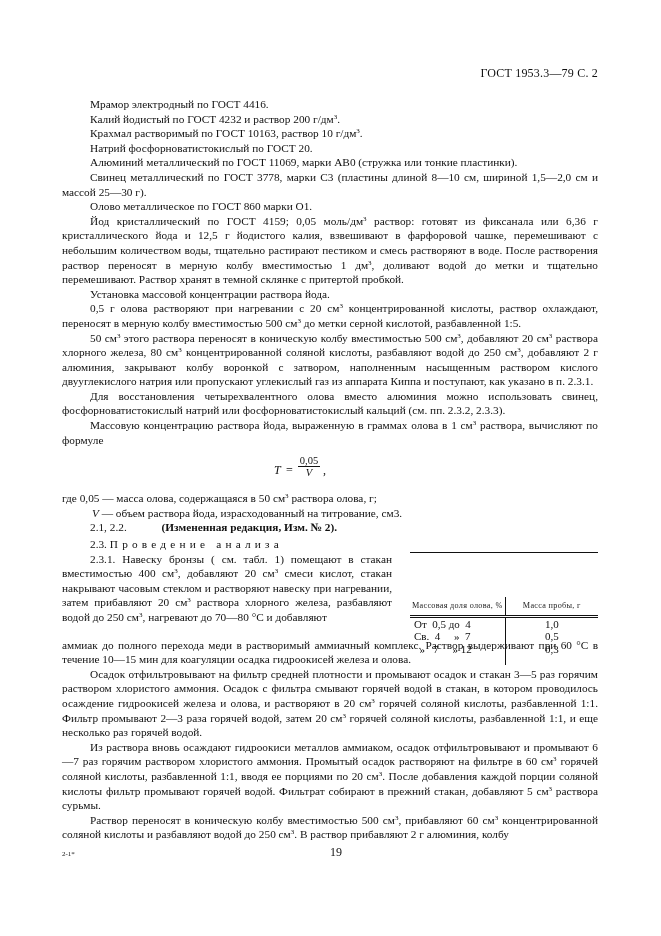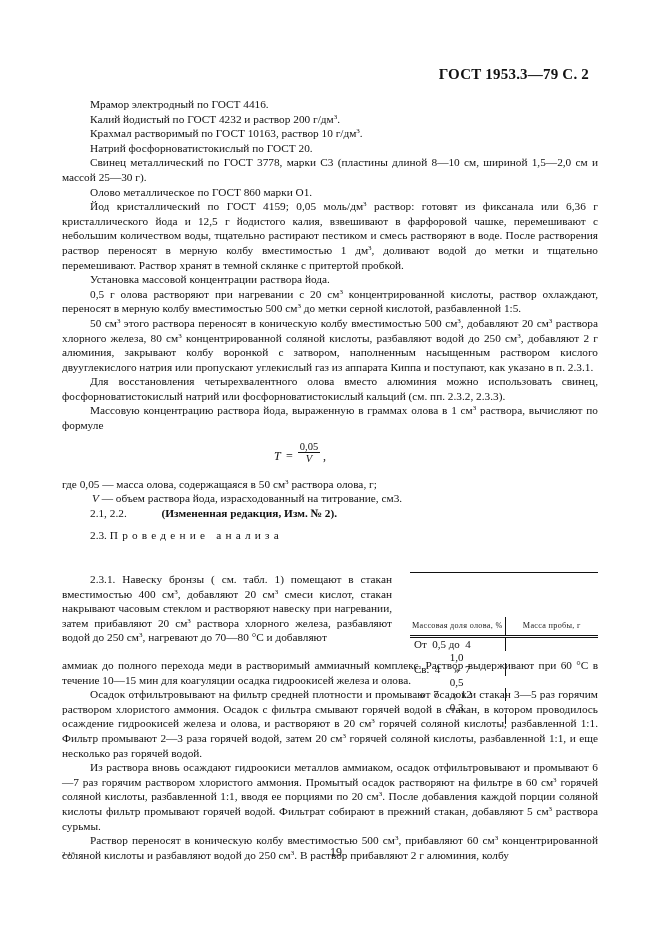--- a/index.html
+++ b/index.html
@@ -2,22 +2,22 @@
 <html><head>
   <meta charset="utf-8">
   <style>
     html, body { margin: 0; padding: 0; background: #ffffff; }
     body {
       width: 661px; height: 936px; position: relative; overflow: hidden;
       font-family: "Liberation Serif", "DejaVu Serif", serif;
       color: #111111;
     }
     .page-header {
-      position: absolute; top: 66px; right: 72px;
-      font-weight: bold; font-size: 15px; letter-spacing: 0.2px;
+      position: absolute; top: 66px; right: 63px;
+      font-weight: normal; font-size: 12px; letter-spacing: 0.2px;
     }
     .body-text {
       position: absolute; left: 62px; top: 97px; width: 536px;
       font-size: 11.3px; line-height: 14.6px;
     }
     .p { margin: 0; text-align: justify; }
     .p.ind { text-indent: 28px; }
     sup { font-size: 7px; line-height: 0; vertical-align: 4px; }
     .formula {
       text-align: left; padding-left: 212px; height: 38px; position: relative;
@@ -25,34 +25,34 @@
     }
     .formula .lhs { position: absolute; left: 212px; top: 12px; font-style: italic; font-size: 12px; }
     .formula .eq { position: absolute; left: 224px; top: 12px; font-size: 12px; }
     .formula .frac { position: absolute; left: 236px; top: 4px; width: 22px; text-align: center; font-size: 10.5px; }
     .formula .num { display: block; border-bottom: 0.8px solid #111; line-height: 11px; text-align: center; }
     .formula .den { display: block; font-style: italic; line-height: 11px; }
     .formula .comma { position: absolute; left: 261px; top: 12px; font-size: 12px; }
     .bold { font-weight: bold; padding-left: 32px; }
     .spaced { letter-spacing: 4.2px; }
     .sec-wrap { position: relative; }
-    .narrow { width: 330px; margin-top: 29px; }
+    .narrow { width: 330px; }
     .tbl {
       position: absolute; left: 348px; top: 0px; width: 188px;
       border-top: 1.6px solid #111;
       font-size: 11px;
     }
     .tbl .hdr { display: flex; border-bottom: 3px double #111; margin-top: 44px; }
     .tbl .hdr div {
       font-size: 8.2px; line-height: 11px; text-align: center; padding: 3px 0 4px 0;
       letter-spacing: 0.3px; color: #222;
     }
     .tbl .c1 { width: 95px; border-right: 1px solid #111; }
     .tbl .c2 { width: 93px; }
-    .tbl .row { display: flex; line-height: 12.6px; flex-direction: column; }
+    .tbl .row { display: flex; line-height: 12.6px; }
     .tbl .row .c1 { padding-left: 4px; width: 91px; white-space: pre; }
     .tbl .row .c2 { text-align: center; }
     .tbl .row:first-of-type .c1 { padding-top: 2px; }
     .tbl .tail { height: 10px; display: flex; }
     .footer-left {
       position: absolute; left: 62px; top: 850px; font-size: 7px;
     }
     .footer-center {
       position: absolute; left: 330px; top: 845px; font-size: 12px;
     }
@@ -61,20 +61,21 @@
 <body>
 
 <div class="page-header">ГОСТ 1953.3—79 С. 2</div>
 
 <div class="body-text">
 
   <p class="p ind">Мрамор электродный по ГОСТ 4416.</p>
   <p class="p ind">Калий йодистый по ГОСТ 4232 и раствор 200 г/дм<sup>3</sup>.</p>
   <p class="p ind">Крахмал растворимый по ГОСТ 10163, раствор 10 г/дм<sup>3</sup>.</p>
   <p class="p ind">Натрий фосфорноватистокислый по ГОСТ 20.</p>
+  <p class="p ind">Алюминий металлический по ГОСТ 11069, марки АВ0 (стружка или тонкие пластинки).</p>
   <p class="p ind">Свинец  металлический  по  ГОСТ 3778, марки  С3  (пластины длиной  8—10 см,  шириной 1,5—2,0 см и массой 25—30 г).</p>
   <p class="p ind">Олово металлическое по ГОСТ 860 марки О1.</p>
   <p class="p ind">Йод кристаллический по ГОСТ 4159; 0,05 моль/дм<sup>3</sup> раствор: готовят из фиксанала или 6,36 г кристаллического йода и 12,5 г йодистого калия, взвешивают в фарфоровой чашке, перемешивают с небольшим количеством воды,  тщательно растирают пестиком и смесь растворяют в воде. После растворения раствор переносят в мерную колбу вместимостью 1 дм<sup>3</sup>, доливают водой до метки и тщательно перемешивают. Раствор хранят в темной склянке с притертой пробкой.</p>
 
   <p class="p ind">Установка массовой концентрации раствора йода.</p>
   <p class="p ind">0,5 г олова растворяют при нагревании с 20 см<sup>3</sup> концентрированной кислоты, раствор охлаждают, переносят в мерную колбу вместимостью 500 см<sup>3</sup> до метки серной кислотой, разбавленной 1:5.</p>
   <p class="p ind">50 см<sup>3</sup> этого раствора переносят в коническую колбу вместимостью 500 см<sup>3</sup>, добавляют 20 см<sup>3</sup> раствора хлорного железа, 80 см<sup>3</sup> концентрированной соляной кислоты, разбавляют водой до 250 см<sup>3</sup>, добавляют 2 г алюминия, закрывают колбу воронкой с затвором, наполненным насыщенным раствором кислого двууглекислого натрия или пропускают углекислый газ из аппарата Киппа и поступают, как указано в п. 2.3.1.</p>
   <p class="p ind">Для восстановления четырехвалентного олова вместо алюминия можно использовать свинец, фосфорноватистокислый натрий или фосфорноватистокислый кальций (см. пп. 2.3.2, 2.3.3).</p>
   <p class="p ind">Массовую концентрацию раствора йода, выраженную в граммах олова в 1 см<sup>3</sup> раствора, вычисляют по формуле</p>
 
@@ -86,21 +87,21 @@
       <span class="den">V</span>
     </span>
     <span class="comma">,</span>
   </div>
 
   <p class="p">где 0,05 — масса олова,  содержащаяся в 50 см<sup>3</sup> раствора олова, г;</p>
   <p class="p" style="padding-left:30px;"><i>V</i> — объем раствора йода, израсходованный на титрование, см3.</p>
 
   <p class="p ind"><span>2.1, 2.2. </span><span class="bold">(Измененная редакция, Изм. № 2).</span></p>
 
-  <p class="p ind" style="margin-top:8px;"><span>2.3. </span><span class="spaced">Проведение анализа</span></p>
+  <p class="p ind" style="margin-top:2px;"><span>2.3. </span><span class="spaced">Проведение анализа</span></p>
 
   <div class="sec-wrap">
     <p class="p ind narrow">2.3.1. Навеску бронзы ( см. табл. 1) помещают в стакан вместимостью 400 см<sup>3</sup>,  добавляют 20 см<sup>3</sup> смеси кислот, стакан накрывают часовым стеклом и растворяют навеску при нагревании, затем прибавляют 20 см<sup>3</sup> раствора хлорного железа, разбавляют водой до 250 см<sup>3</sup>, нагревают до 70—80 °С и добавляют</p>
 
     <div class="tbl">
       <div class="hdr">
         <div class="c1">Массовая доля олова, %</div>
         <div class="c2">Масса пробы, г</div>
       </div>
       <div class="row">

